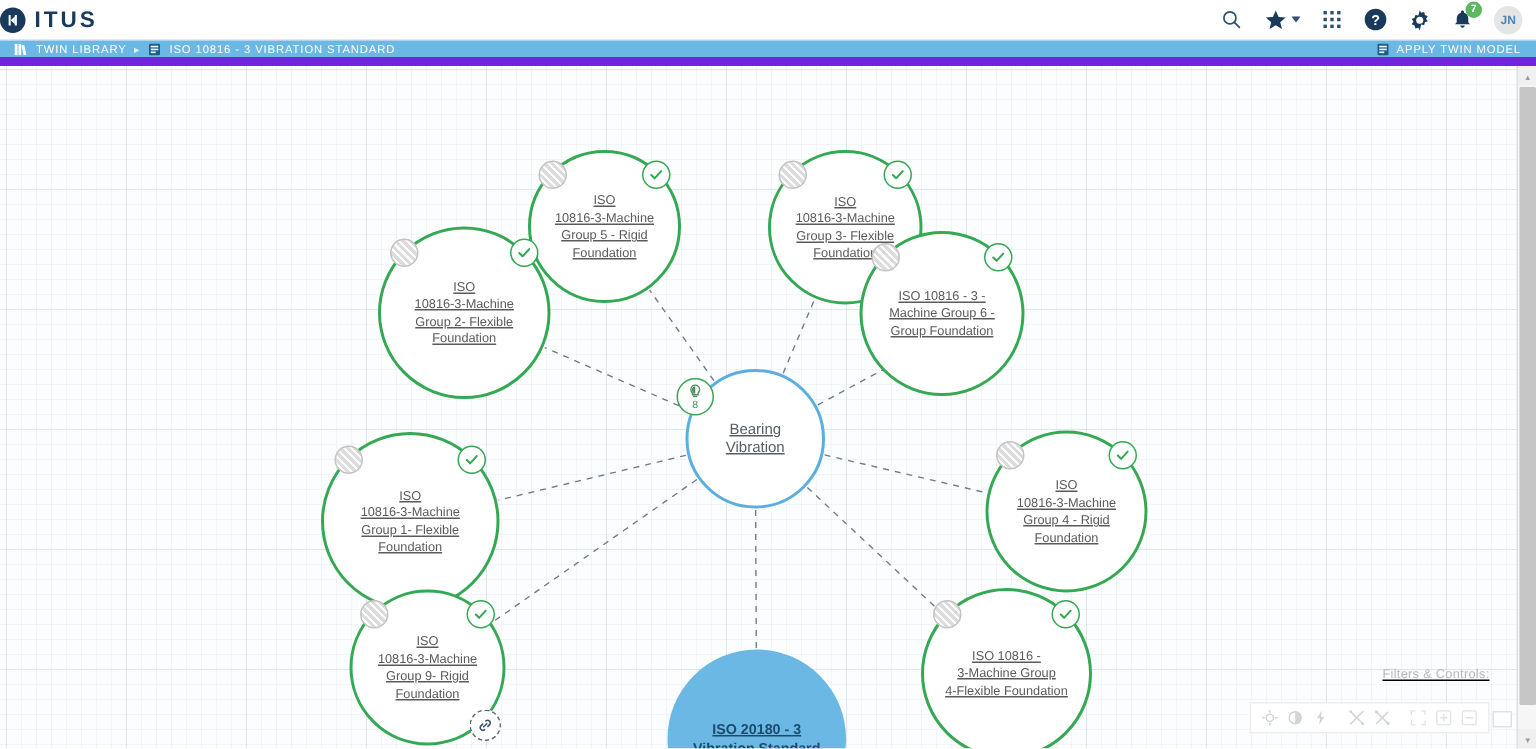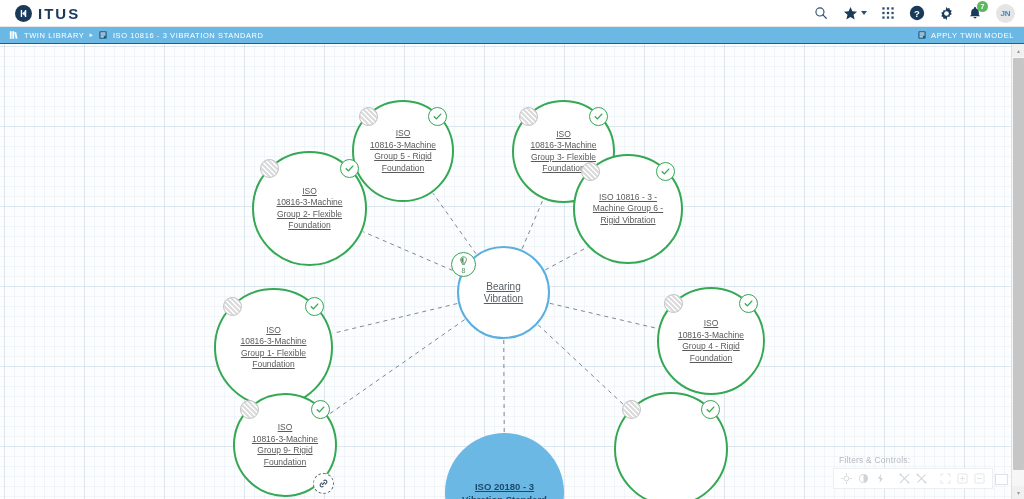--- a/index.html
+++ b/index.html
@@ -11,21 +11,21 @@
   }
   #app { position: relative; width: 1024px; height: 499px; overflow: hidden; }
 
   
   .topbar {
     position: absolute; left: 0; top: 0; width: 1024px; height: 27px;
     background: #ffffff;
     border-bottom: 1px solid #e3e6ea;
     display: flex; align-items: center;
   }
-  .brand { display: flex; align-items: center; gap: 6px; padding-left: 15px; }
+  .brand { display: flex; align-items: center; gap: 6px; padding-left: 0; }
   .brand-mark {
     width: 17px; height: 17px; border-radius: 50%;
     background: #1a3a5c; color: #ffffff;
     display: flex; align-items: center; justify-content: center;
     font-size: 10px; font-weight: bold; letter-spacing: -1px;
     font-family: "Liberation Serif", serif;
   }
   .brand-name {
     font-size: 15px; font-weight: bold; color: #1a3a5c;
     letter-spacing: 2px; line-height: 1;
@@ -57,21 +57,21 @@
     background: #e5e5e5; color: #4a86b8;
     display: flex; align-items: center; justify-content: center;
     font-size: 8px; font-weight: bold; cursor: pointer;
   }
 
   
   .crumbbar {
     position: absolute; left: 0; top: 27px; width: 1024px; height: 17px;
     background: #6cb8e4;
     display: flex; align-items: center;
-    border-bottom: 1px solid #6d28d9;
+    border-bottom: 6px solid #6d28d9;
     text-align: right;
   }
   .crumbs { display: flex; align-items: center; gap: 5px; padding-left: 9px; }
   .crumb-txt {
     font-size: 7.5px; color: #ffffff; letter-spacing: .6px;
     white-space: nowrap; cursor: pointer;
   }
   .crumb-sep { font-size: 7px; color: #e6f3fb; }
   .crumb-ico { width: 10px; height: 10px; display: flex; align-items: center; justify-content: center; }
   .crumbbar-right {
@@ -140,21 +140,21 @@
   }
   .badge-info .bnum { font-size: 7px; color: #4b8f5e; line-height: 7px; }
   .badge-link {
     width: 21px; height: 21px; background: #ffffff;
     border: 1.4px dashed #5a6b7a;
   }
 
   
   .controls {
     position: absolute; right: 18px; bottom: 10px;
-    display: flex; flex-direction: column; align-items: flex-start; gap: 3px;
+    display: flex; flex-direction: column; align-items: flex-end; gap: 14px; text-decoration: underline;
   }
   .controls-title {
     font-size: 8.5px; color: #b3b9bf; padding-left: 6px; letter-spacing: .2px;
   }
   .controls-bar {
     background: #ffffff; border: 1px solid #eceef0;
     display: flex; align-items: center; height: 21px; padding: 0 4px;
   }
   .ctl {
     width: 17px; height: 17px; display: flex; align-items: center; justify-content: center;
@@ -343,21 +343,21 @@
         <div class="node node-green" style="left: 512px; top: 56px; width: 103px; height: 103px;">
           <div class="label"><span>ISO</span><br><span>10816-3-Machine</span><br><span>Group 3- Flexible</span><br><span>Foundation</span></div>
           <div class="badge badge-hatch" style="left: 4.66979px; top: 4.66979px;"></div>
           <div class="badge badge-check" style="right: 4.66979px; top: 4.66979px;">
             <svg width="11" height="11" viewBox="0 0 12 12">
               <path d="M2.4 6.2 L4.8 8.6 L9.6 3.4" fill="none" stroke="#34a853" stroke-width="1.5" stroke-linecap="round" stroke-linejoin="round"></path>
             </svg>
           </div>
         </div>
         <div class="node node-green" style="left: 573px; top: 110px; width: 110px; height: 110px;">
-          <div class="label"><span>ISO 10816 - 3 -</span><br><span>Machine Group 6 -</span><br><span>Rigid Vibration</span></div>
+          <div class="label"><span>ISO 10816 - 3 -</span><br><span>Machine Group 6 -</span><br><span>Group Foundation</span></div>
           <div class="badge badge-hatch" style="left: 5.69491px; top: 5.69491px;"></div>
           <div class="badge badge-check" style="right: 5.69491px; top: 5.69491px;">
             <svg width="11" height="11" viewBox="0 0 12 12">
               <path d="M2.4 6.2 L4.8 8.6 L9.6 3.4" fill="none" stroke="#34a853" stroke-width="1.5" stroke-linecap="round" stroke-linejoin="round"></path>
             </svg>
           </div>
         </div>
         <div class="node node-green" style="left: 214px; top: 244px; width: 119px; height: 119px;">
           <div class="label"><span>ISO</span><br><span>10816-3-Machine</span><br><span>Group 1- Flexible</span><br><span>Foundation</span></div>
           <div class="badge badge-hatch" style="left: 7.01293px; top: 7.01293px;"></div>
@@ -388,20 +388,21 @@
         <div class="node node-green" style="left: 657px; top: 243px; width: 108px; height: 108px;">
           <div class="label"><span>ISO</span><br><span>10816-3-Machine</span><br><span>Group 4 - Rigid</span><br><span>Foundation</span></div>
           <div class="badge badge-hatch" style="left: 5.40202px; top: 5.40202px;"></div>
           <div class="badge badge-check" style="right: 5.40202px; top: 5.40202px;">
             <svg width="11" height="11" viewBox="0 0 12 12">
               <path d="M2.4 6.2 L4.8 8.6 L9.6 3.4" fill="none" stroke="#34a853" stroke-width="1.5" stroke-linecap="round" stroke-linejoin="round"></path>
             </svg>
           </div>
         </div>
         <div class="node node-green" style="left: 614px; top: 348px; width: 114px; height: 114px;">
+          <div class="label"><span>ISO 10816 -</span><br><span>3-Machine Group</span><br><span>4-Flexible Foundation</span></div>
           <div class="badge badge-hatch" style="left: 6.2807px; top: 6.2807px;"></div>
           <div class="badge badge-check" style="right: 6.2807px; top: 6.2807px;">
             <svg width="11" height="11" viewBox="0 0 12 12">
               <path d="M2.4 6.2 L4.8 8.6 L9.6 3.4" fill="none" stroke="#34a853" stroke-width="1.5" stroke-linecap="round" stroke-linejoin="round"></path>
             </svg>
           </div>
         </div>
       </div>
 
     <div class="controls">

